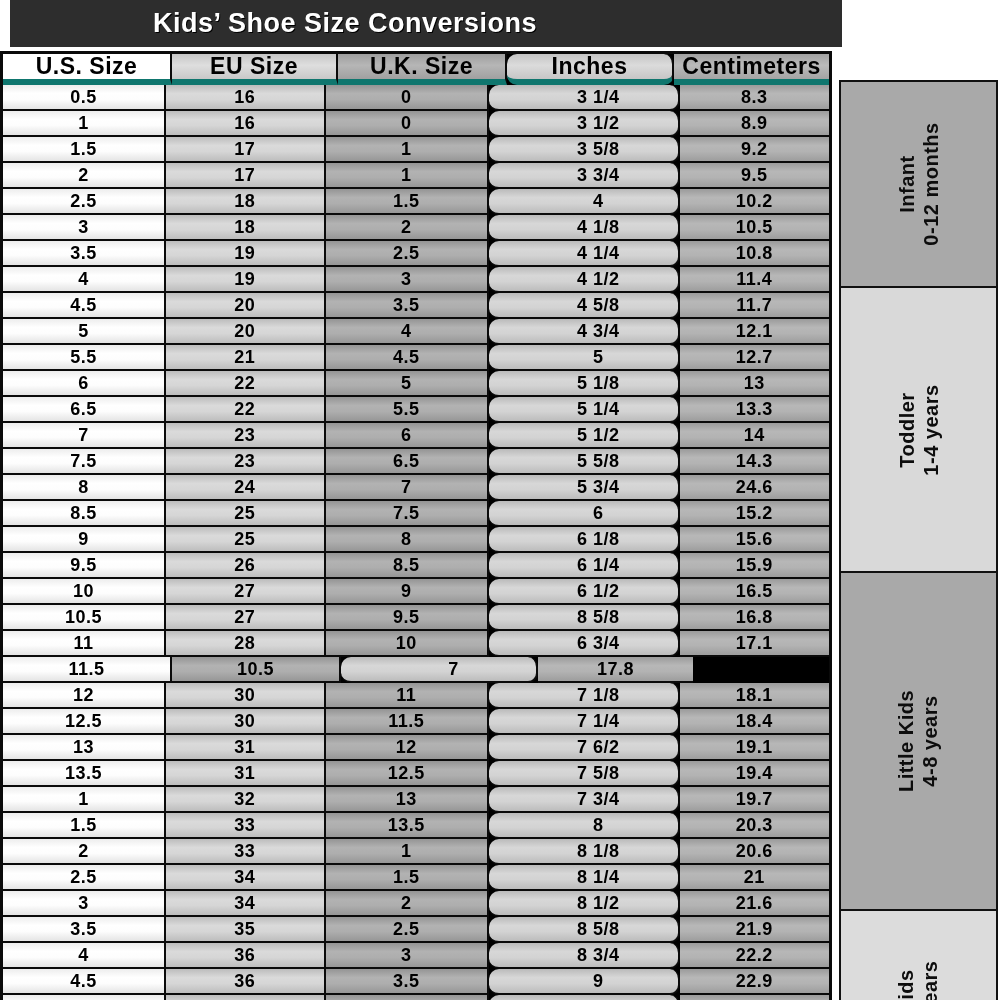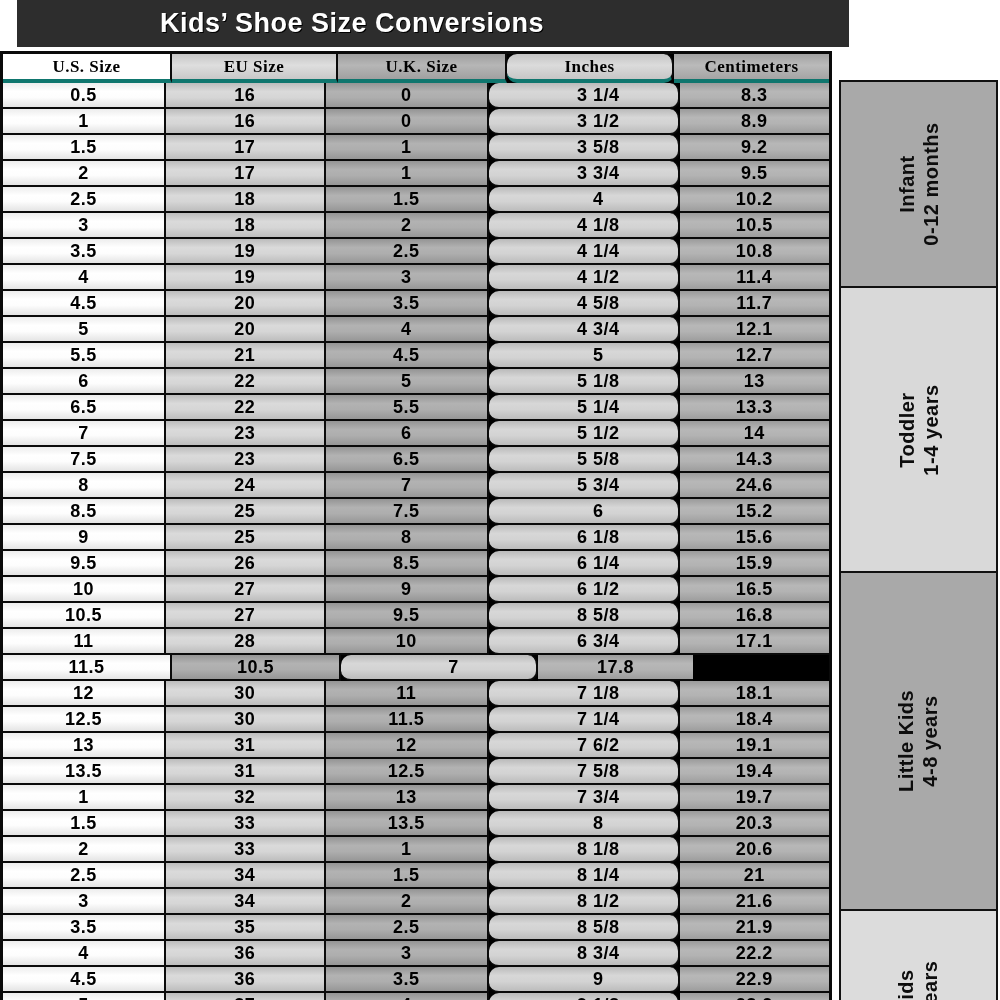--- a/index.html
+++ b/index.html
@@ -13,21 +13,21 @@
   .page {
     position: relative;
     width: 1000px; height: 1000px;
     overflow: hidden;
     background: #ffffff;
     color: #000;
   }
 
   
   .title-bar {
-    position: absolute; left: 17px; top: 0;
+    position: absolute; left: 10px; top: 0;
     width: 832px; height: 47px;
     background: #2d2d2d;
     box-sizing: border-box;
     display: flex; align-items: center;
   }
   .title-bar .title-text {
     margin-left: 143px;
     color: #ffffff;
     font-size: 27px;
     letter-spacing: 0.5px;
@@ -41,23 +41,22 @@
     width: 832px;
     border: 3px solid #0a0a0a;
     border-bottom: none;
     box-sizing: border-box;
     background: #000;
   }
   .thead, .trow { display: flex; }
   .thead .cell {
     height: 25px;
     line-height: 25px;
-    font-size: 17px;
-    border-bottom: 4px solid #0f766e;
-    font-family: Liberation Serif, serif;
+    font-size: 23px;
+    border-bottom: 6px solid #0f766e;
   }
   .trow .cell {
     height: 24px;
     line-height: 24px;
     font-size: 18px;
     border-bottom: 2px solid #0a0a0a;
   }
   .cell {
     box-sizing: content-box;
     text-align: center;

